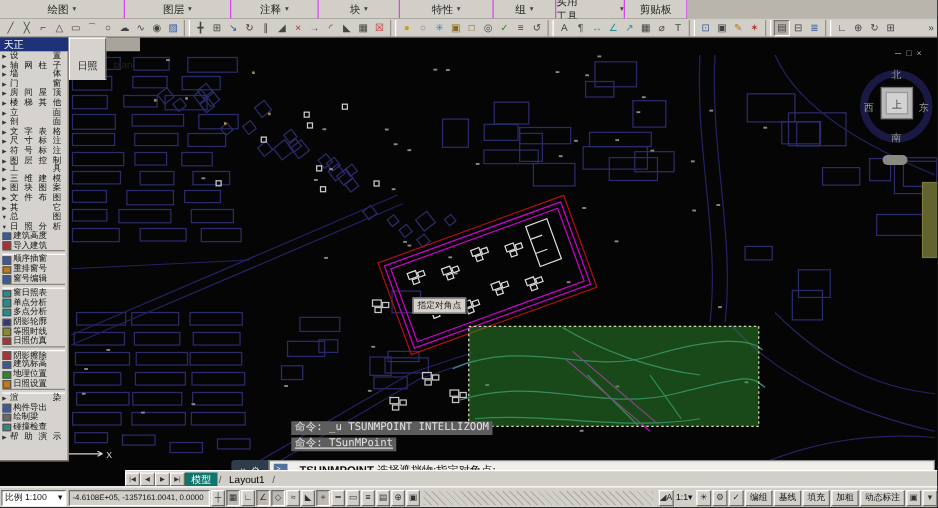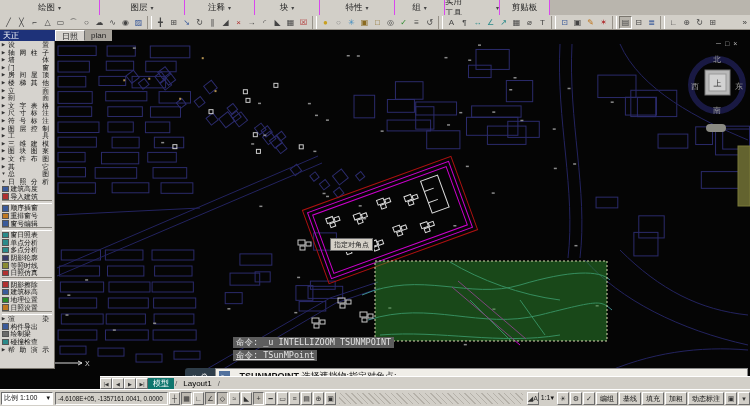--- a/index.html
+++ b/index.html
@@ -17,21 +17,21 @@
     border-bottom:1px solid #979289;display:flex;align-items:center;padding-left:2px;box-sizing:border-box;}
   .ricon{width:13px;height:13px;display:flex;align-items:center;justify-content:center;
     font-size:8px;line-height:13px;cursor:default;}
   .ricon.pressed{background:#b8b4ac;border:1px solid;border-color:#7a766e #fff #fff #7a766e;box-sizing:border-box;}
   .rsep{width:3px;height:13px;border-left:1px solid #979289;border-right:1px solid #fff;margin:0 2px;}
   #ricon-overflow{margin-left:auto;font-size:8px;color:#333;padding-right:3px;}
   
   #palette-title{position:absolute;left:0;top:30px;width:55px;height:11px;background:#1e3279;
     color:#fff;font-size:8px;line-height:11px;padding-left:3px;box-sizing:border-box;}
   #doc-tabs{position:absolute;left:55px;top:30px;height:11px;display:flex;background:#a8a49c;}
-  .dtab{height:11px;padding:0 6px;font-size:8px;line-height:11px;color:#222;}
+  .dtab{height:11px;padding:16px 6px;font-size:8px;line-height:11px;color:#222;}
   .dtab.active{background:#d6d3ce;border:1px solid;border-color:#fff #6b6b6b transparent #fff;box-sizing:border-box;}
   
   #sidebar{position:absolute;left:0;top:41px;width:55px;height:328px;background:#d6d3ce;
     border-right:1px solid #7a766e;border-bottom:1px solid #7a766e;box-sizing:border-box;overflow:hidden;}
   .sb-row{height:7.6px;display:flex;align-items:center;font-size:6.8px;line-height:7.6px;color:#111;cursor:default;}
   .sb-mark{width:7px;text-align:center;font-size:4.5px;color:#333;flex:none;}
   .jl{flex:1;display:flex;justify-content:space-between;margin:0 5px 0 1px;}
   .sb-ic{width:6.5px;height:6.5px;flex:none;margin:0 2px 0 2px;border:1px solid #555;box-sizing:border-box;}
   .sb-lb{white-space:nowrap;}
   .sbsep{height:2px;border-top:1px solid #8a867e;border-bottom:1px solid #fff;margin:0 2px;}
@@ -717,21 +717,21 @@
             <span>帮</span>
             <span>助</span>
             <span>演</span>
             <span>示</span>
           </span>
         </div>
       </div>
   </div>
 
   <div id="tooltip">指定对角点</div>
-  <div class="hist" id="hist1">命令: _u INTELLIZOOM TSUNMPOINT</div>
+  <div class="hist" id="hist1">命令: _u TSUNMPOINT INTELLIZOOM</div>
   <div class="hist" id="hist2">命令: TSunMPoint</div>
 
   <div id="cmdbar">
     <div id="cmd-handle">
       <span>×</span>
       <span>⚙</span>
     </div>
     <div id="cmd-field">
       <span id="cmd-glyph">&gt;_</span>
       <span id="cmd-text">

